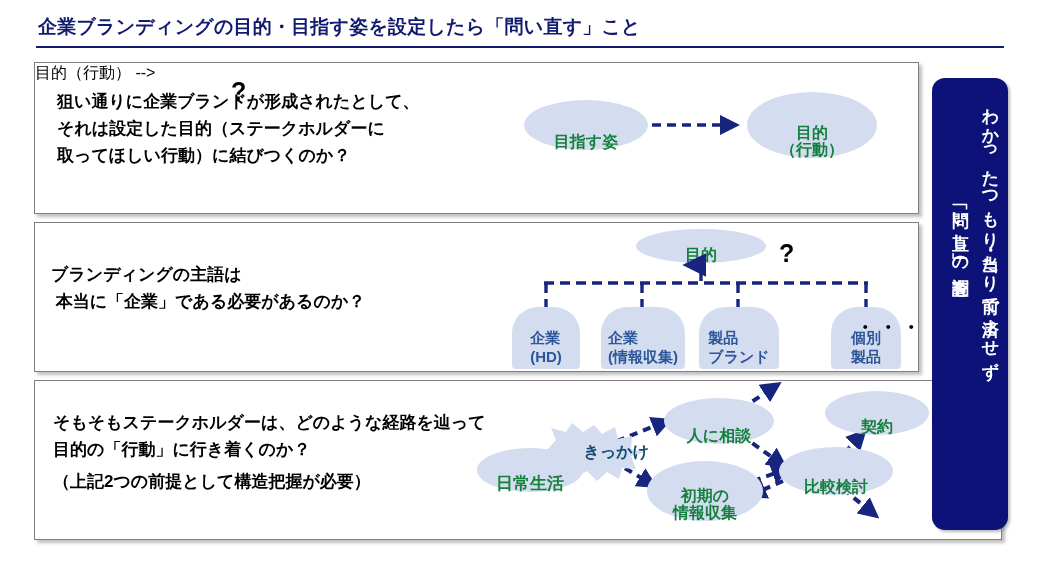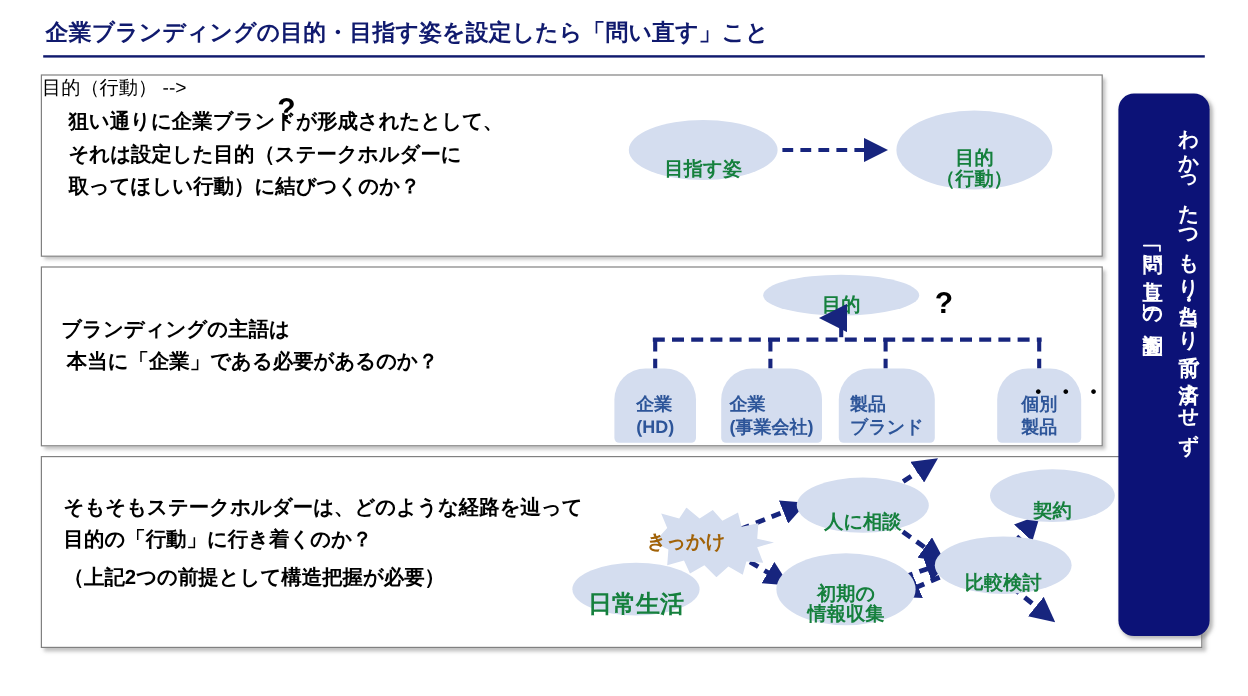--- a/index.html
+++ b/index.html
@@ -87,22 +87,22 @@
     background:#d4ddef;
     border-radius:26px 26px 4px 4px;
     color:#2d5599;font-weight:bold;font-size:15px;
     line-height:19px;text-align:left;
     display:flex;align-items:flex-end;justify-content:center;
     padding-bottom:3px;
     box-sizing:border-box;
   }
   .burst{
     position:absolute;
-    color:#a16207;font-weight:bold;font-size:16px;
-    display:flex;align-items:center;justify-content:flex-start;
+    color:#0c4a6e;font-weight:bold;font-size:16px;
+    display:flex;align-items:center;justify-content:flex-end;
   }
 </style>
 </head>
 <body>
 
 <div class="slide">
 
   <div class="title">企業ブランディングの目的・目指す姿を設定したら「問い直す」こと</div>
   <div class="title-rule"></div>
 
@@ -157,21 +157,21 @@
       <line x1="703" y1="60" x2="703" y2="84" stroke="#17257e" stroke-width="3.4" stroke-dasharray="10,6"></line>
       <line x1="831" y1="60" x2="831" y2="84" stroke="#17257e" stroke-width="3.4" stroke-dasharray="10,6"></line>
 
       <line x1="666" y1="58" x2="666" y2="42" stroke="#17257e" stroke-width="3.4" marker-end="url(#ah2)"></line>
     </svg>
 
     <div class="childnode" style="left:477px;top:84px;width:68px;height:62px;">
       <span><span>企業</span><br><span>(HD)</span></span>
     </div>
     <div class="childnode" style="left:566px;top:84px;width:84px;height:62px;">
-      <span><span>企業</span><br><span>(事業会社)</span></span>
+      <span><span>企業</span><br><span>(情報収集)</span></span>
     </div>
     <div class="childnode" style="left:664px;top:84px;width:80px;height:62px;">
       <span><span>製品</span><br><span>ブランド</span></span>
     </div>
     <div class="childnode" style="left:796px;top:84px;width:70px;height:62px;">
       <span><span>個別</span><br><span>製品</span></span>
     </div>
 
     <div class="dots" style="left:820px;top:94px;">・・・</div>
   </div>
@@ -200,21 +200,21 @@
         <line x1="718" y1="100" x2="752" y2="88"></line>
 
         <line x1="748" y1="100" x2="716" y2="114"></line>
 
         <line x1="800" y1="82" x2="828" y2="52"></line>
 
         <line x1="808" y1="108" x2="840" y2="134"></line>
       </g>
     </svg>
 
-    <div class="ellipse" style="left:442px;top:88px;width:106px;height:44px;font-size:20px;">
+    <div class="ellipse" style="left:442px;top:67px;width:106px;height:44px;font-size:17px;">
       <span>日常生活</span>
     </div>
 
     <div class="burst" style="left:504px;top:42px;width:110px;height:58px;">
       <svg width="110" height="58" style="position:absolute;left:0;top:0;">
         <polygon points="6,29 17,17 12,5 27,9 33,0 44,9 55,2 63,11 76,4 79,16 93,13 92,26 106,29 92,33 97,46 83,45 80,56 68,49 58,58 48,48 36,55 31,44 17,48 18,35" fill="#d4ddef"></polygon>
       </svg>
       <span style="position:relative;z-index:2;">きっかけ</span>
     </div>
 

